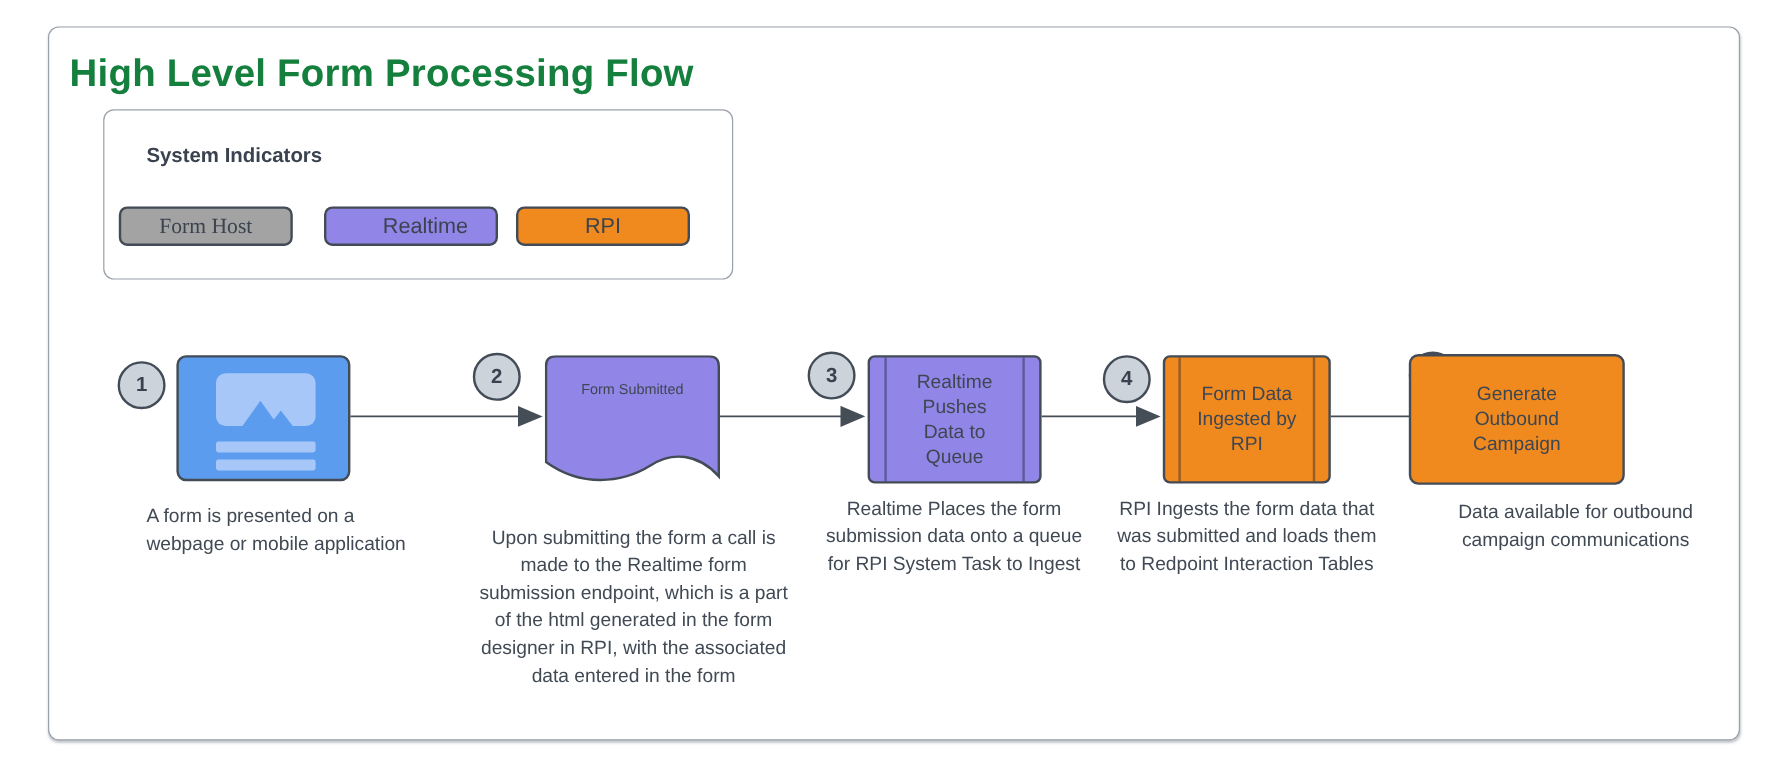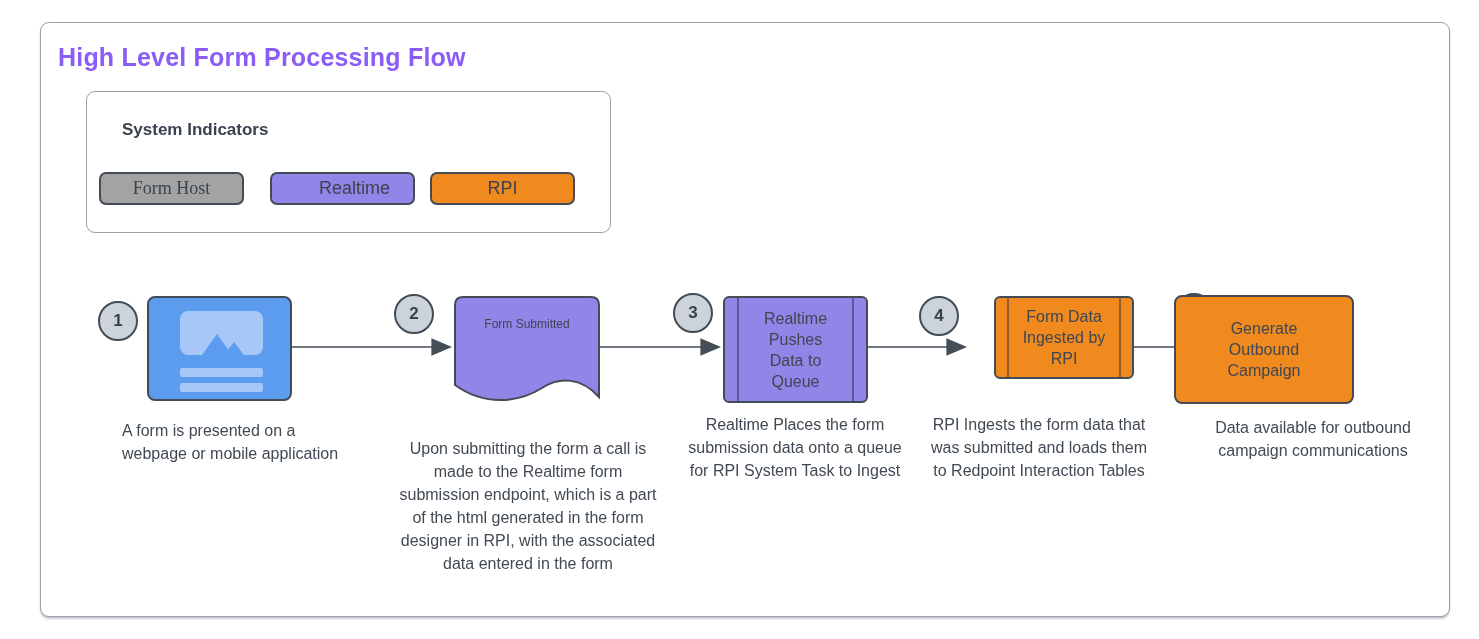--- a/index.html
+++ b/index.html
@@ -12,21 +12,21 @@
   }
   .frame{
     position:absolute;left:40px;top:22px;width:1408px;height:593px;
     background:#ffffff;
     border:1.5px solid #99a0a8;
     border-radius:9px;
     box-shadow:0 2px 2px rgba(90,100,112,0.35);
   }
   .title{
     position:absolute;left:17px;top:20px;margin:0;
-    font-size:25px;font-weight:700;color:#8b5cf6;letter-spacing:0.2px;
+    font-size:32px;font-weight:700;color:#15803d;letter-spacing:0.2px;
   }
   .legend{
     position:absolute;left:45px;top:68px;width:523px;height:140px;
     background:#ffffff;border:1.5px solid #9aa1a9;border-radius:9px;
   }
   .legend-title{
     position:absolute;left:35px;top:28px;
     font-size:17px;font-weight:700;color:#39424e;
   }
   .swatch{
@@ -122,21 +122,21 @@
     <div class="shape" style="left: 682px; top: 273px; width: 145px; height: 107px; border-radius: 6px; background-color: rgb(145, 134, 232);">
       <div class="vline" style="left:12px;"></div>
       <div class="vline" style="right:12px;"></div>
       <span class="label-clamp" style="width:84px;">Realtime Pushes Data to Queue</span>
     </div>
     <div class="caption cap-center" style="left:642px;top:390px;width:224px;">Realtime Places the form submission data onto a queue for RPI System Task to Ingest</div>
 
     <div class="circle" style="left:878px;top:273px;">
       <span>4</span>
     </div>
-    <div class="shape" style="left: 928px; top: 273px; width: 140px; height: 83px; border-radius: 6px; background-color: rgb(240, 138, 31); margin-left: 25px;">
+    <div class="shape" style="left: 928px; top: 273px; width: 140px; height: 107px; border-radius: 6px; background-color: rgb(240, 138, 31);">
       <div class="vline" style="left:11px;"></div>
       <div class="vline" style="right:11px;"></div>
       <span class="label-clamp" style="width:86px;">Form Data Ingested by RPI</span>
     </div>
     <div class="caption cap-center" style="left:886px;top:390px;width:224px;">RPI Ingests the form data that was submitted and loads them to Redpoint Interaction Tables</div>
 
     <div class="circle" style="left:1133px;top:270px;">
       <span>5</span>
     </div>
     <div class="shape" style="left: 1133px; top: 272px; width: 180px; height: 109px; border-radius: 8px; background-color: rgb(240, 138, 31);">

